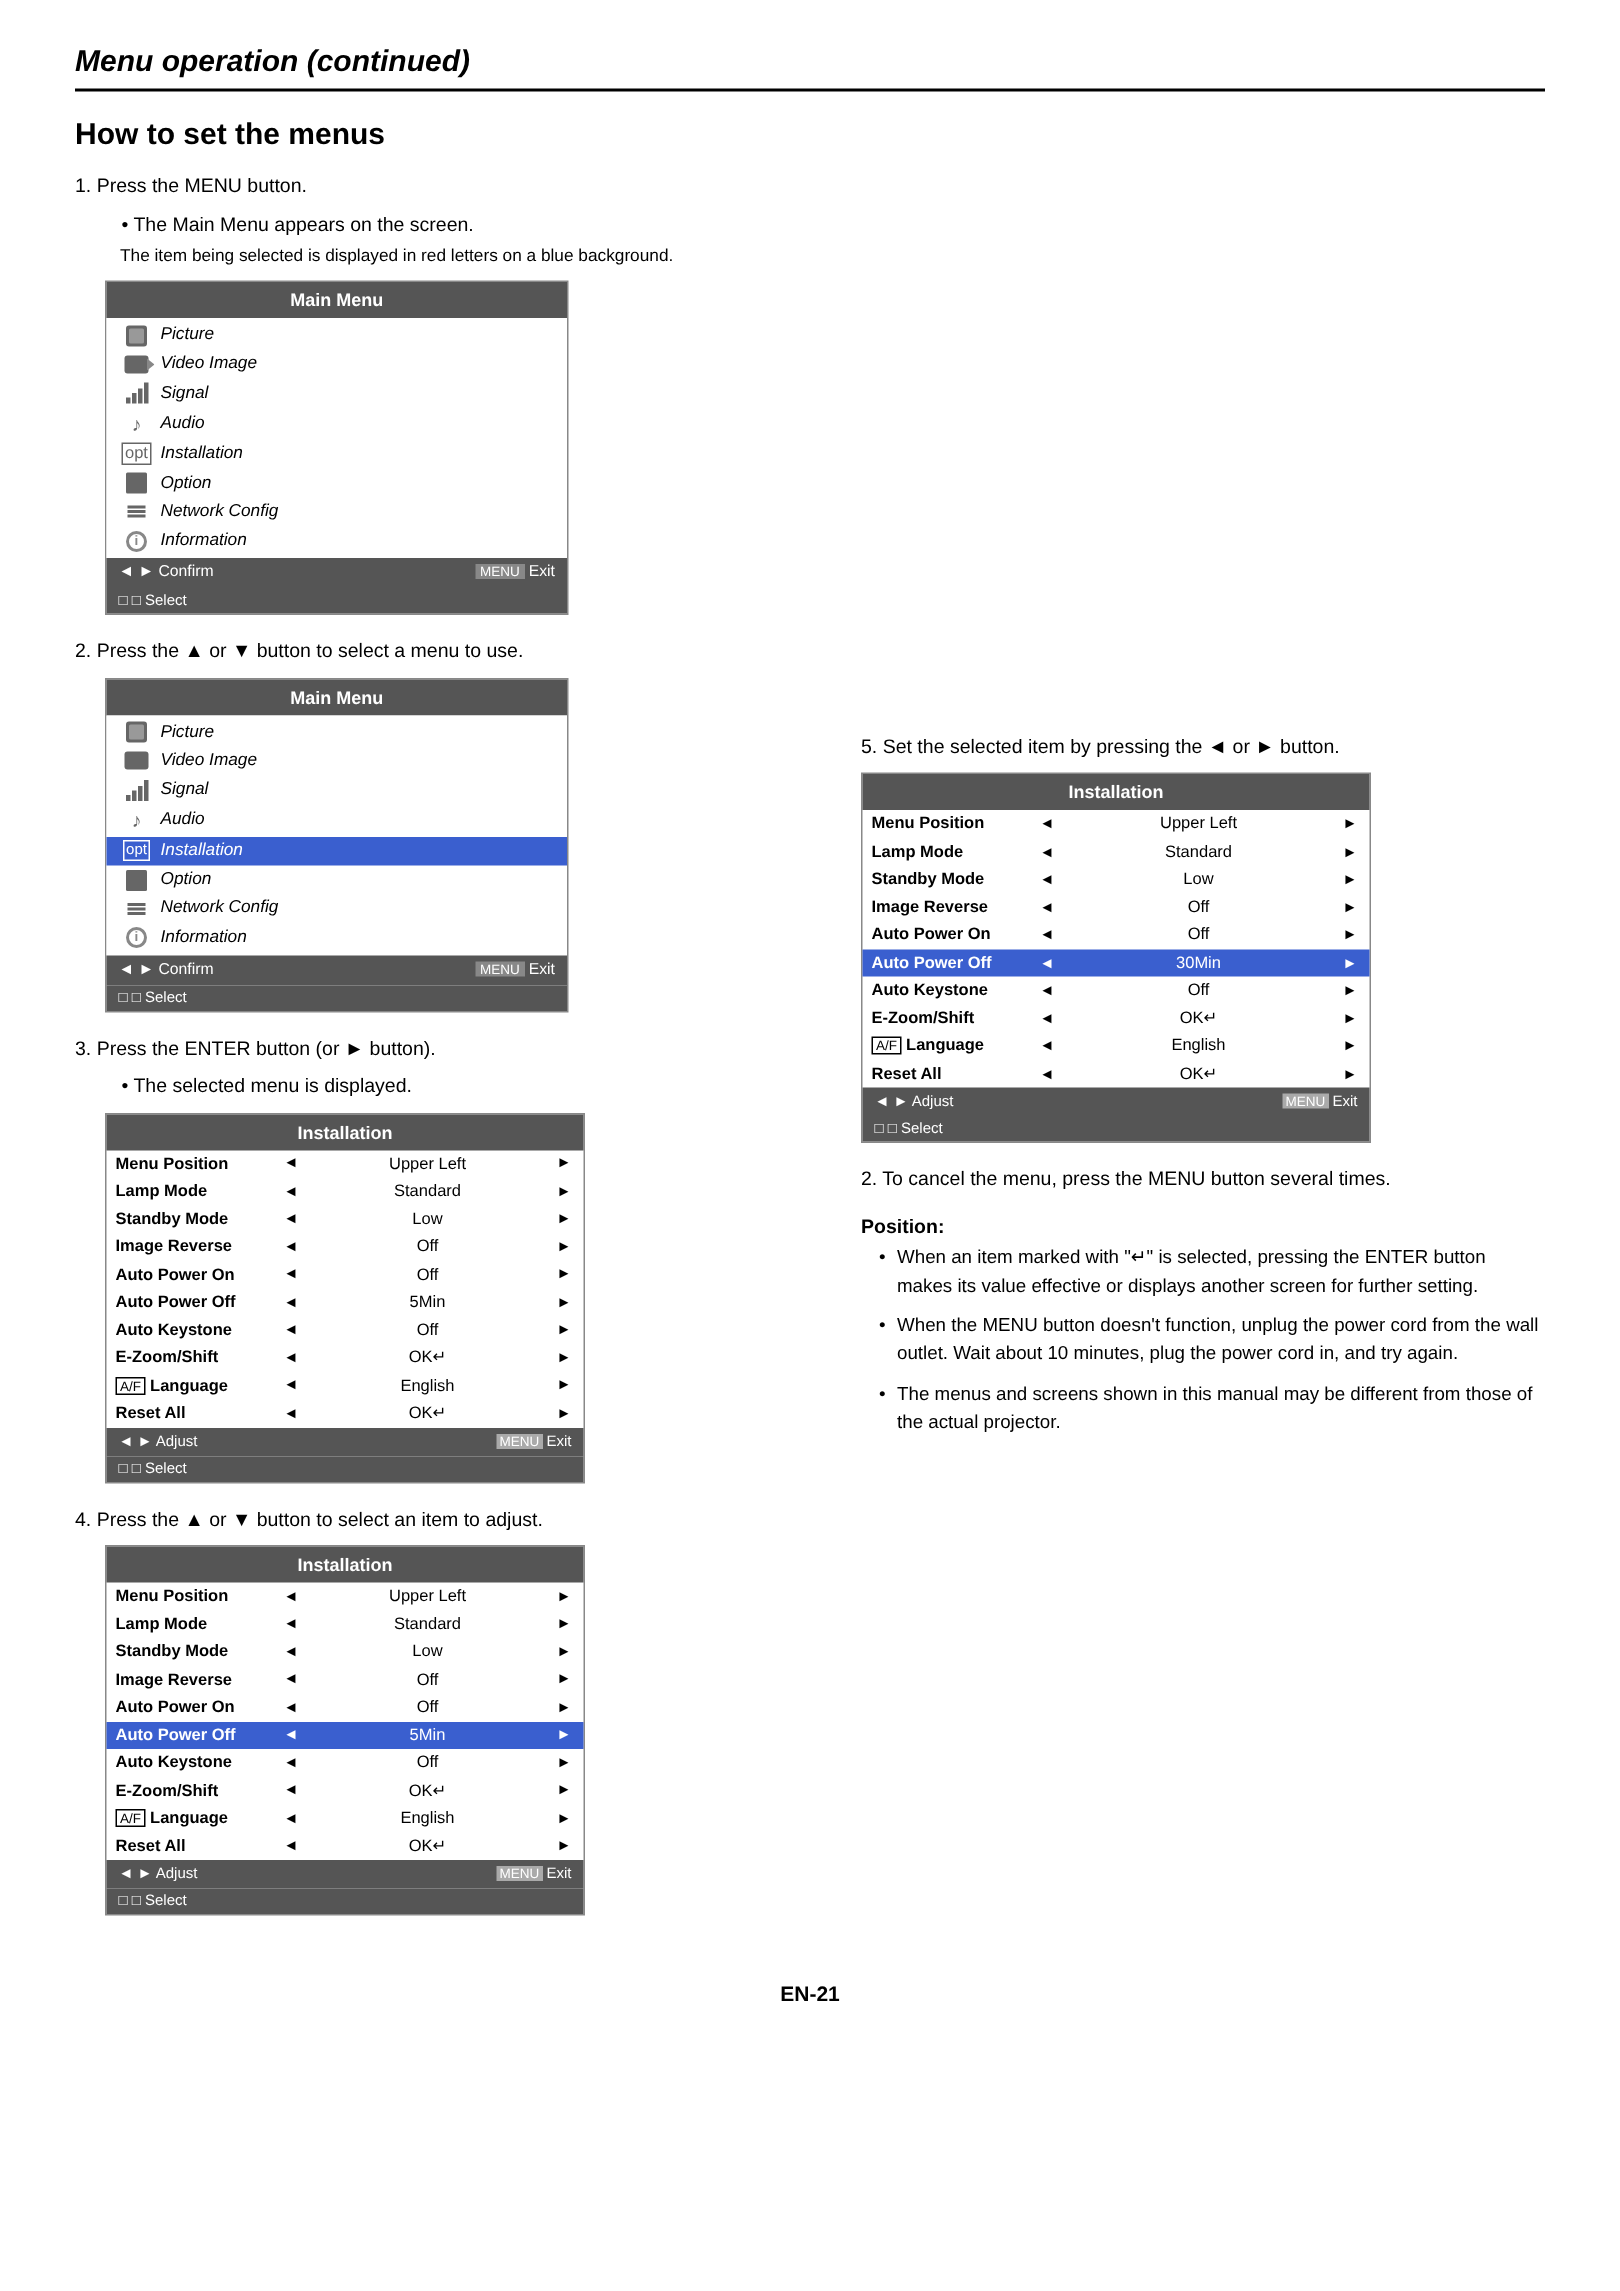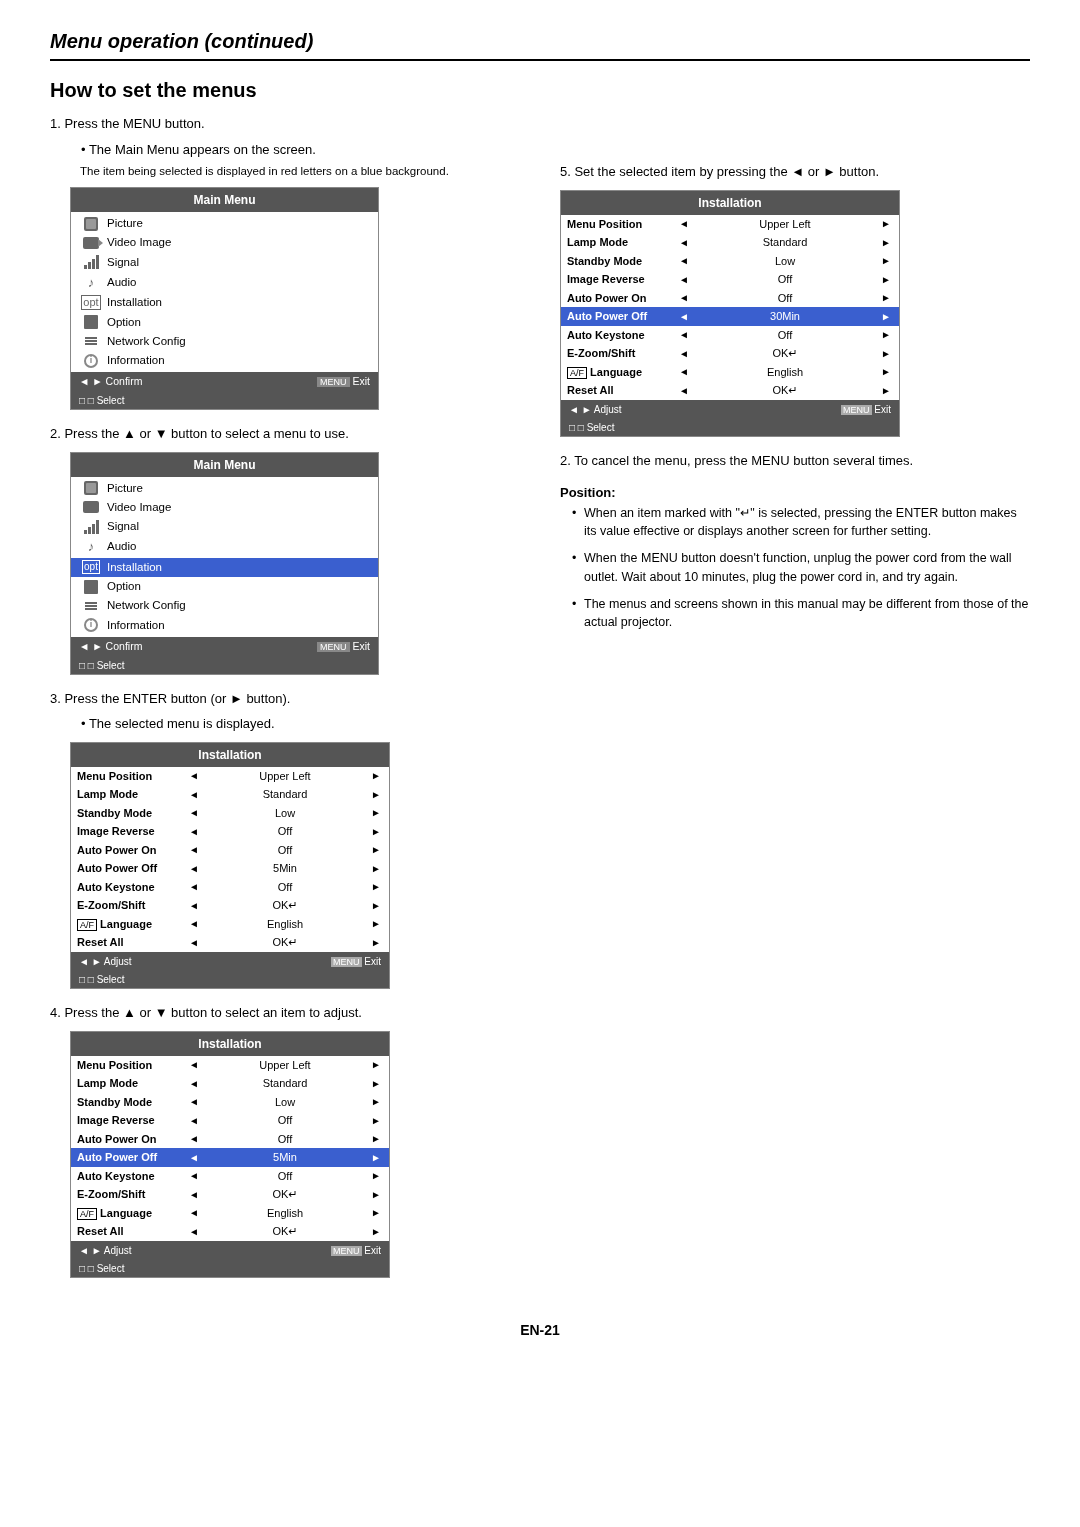--- a/index.html
+++ b/index.html
@@ -20,21 +20,22 @@
       padding-bottom: 6px;
       margin-bottom: 18px;
     }
     .section-title {
       font-size: 20px;
       font-weight: bold;
       margin-bottom: 12px;
     }
     .two-col {
       display: flex;
-      gap: 30px;
+      gap: 44px;
+      align-items: center;
     }
     .left-col {
       width: 480px;
       flex-shrink: 0;
     }
     .right-col {
       flex: 1;
       margin-top: 48px;
     }
     .step {
@@ -87,20 +88,21 @@
     .menu-item .icon-area {
       width: 24px;
       flex-shrink: 0;
       display: flex;
       align-items: center;
       justify-content: center;
     }
     .menu-item .item-label {
       flex: 1;
       padding-left: 4px;
+      font-style: italic;
     }
     .menu-footer {
       background: #555;
       color: #fff;
       display: flex;
       justify-content: space-between;
       padding: 2px 8px;
       font-size: 10.5px;
     }
     .menu-footer .footer-left {

